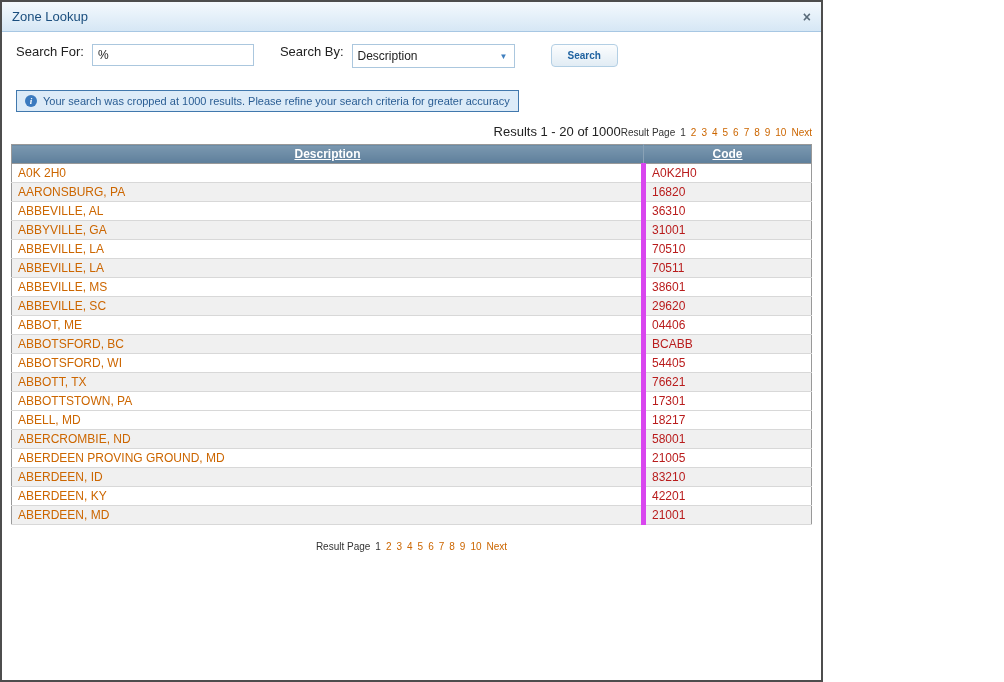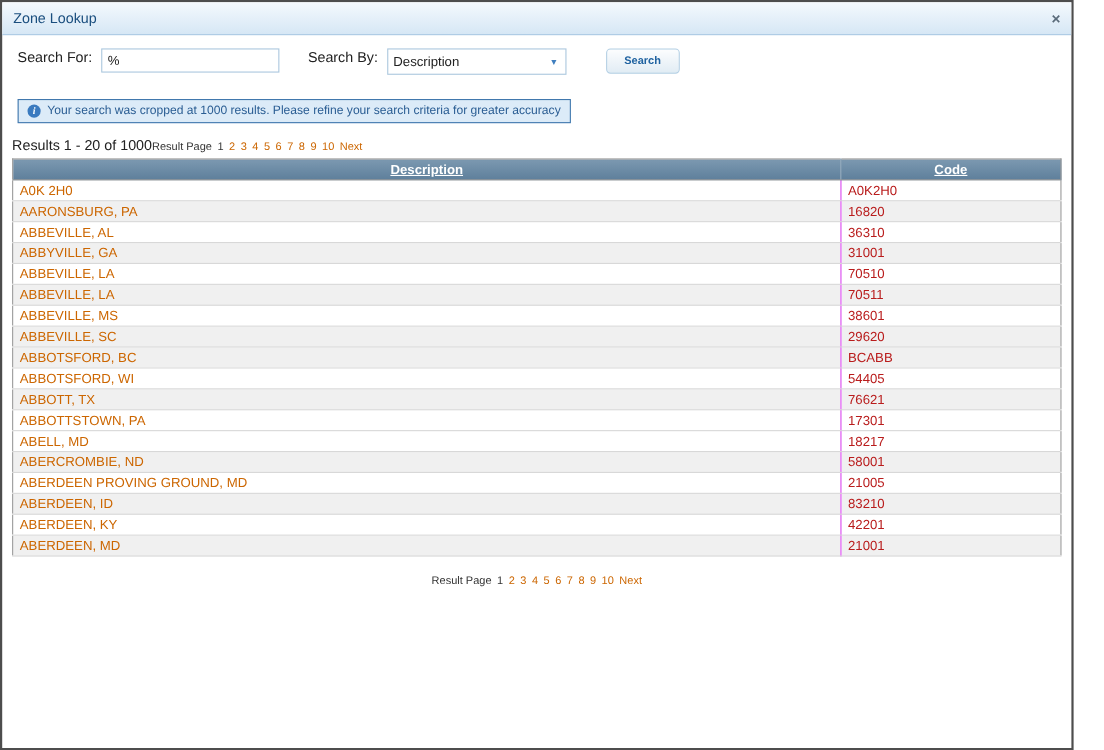--- a/index.html
+++ b/index.html
@@ -2,21 +2,21 @@
 <html><head>
 <meta charset="utf-8">
 <style>
   * { box-sizing: border-box; }
   body {
     margin: 0;
     background: #ffffff;
     font-family: "Liberation Sans", sans-serif;
   }
   .window {
-    width: 976px;
+    width: 823px;
     height: 682px;
     border: 2px solid #4d4d4d;
     background: #ffffff;
     position: relative;
     overflow: hidden;
   }
   
   .titlebar {
     height: 30px;
     background: linear-gradient(#f4f9fd, #d6e7f5);
@@ -110,21 +110,21 @@
     font-weight: bold;
     font-style: italic;
     font-family: "Liberation Serif", serif;
     display: inline-flex;
     align-items: center;
     justify-content: center;
   }
   
   .results-bar {
     display: flex;
-    justify-content: flex-start;
+    justify-content: flex-end;
     align-items: baseline;
     margin: 12px 9px 5px 9px;
     font-size: 13px;
     color: #222;
   }
   .pagination { font-size: 10px; color: #333; }
   .pagination .pages a,
   .pagination .pages span { margin-left: 5px; }
   .pagination a.page-link { color: #cc6600; text-decoration: none; cursor: pointer; }
   .pagination span.page-current { color: #333; }
@@ -150,21 +150,21 @@
   .zone-table th.desc-col { width: 79%; border-right: 1px solid #8aa2b6; }
   .zone-table th.code-col { width: 21%; }
   .zone-table td {
     font-size: 12px;
     height: 19px;
     padding: 1px 6px;
     border-bottom: 1px solid #d8d8d8;
     overflow: hidden;
     white-space: nowrap;
   }
-  .zone-table td.desc-cell { border-right: 1px solid #d946ef; }
+  .zone-table td.desc-cell { border-right: 5px solid #d946ef; }
   .zone-table td.desc-cell a { color: #cc6600; text-decoration: none; cursor: pointer; }
   .zone-table td.code-cell { color: #b91c1c; }
   .zone-table tbody tr.even { background: #f0f0f0; }
   .zone-table tbody tr.odd { background: #ffffff; }
   
   .bottom-pagination {
     text-align: center;
     margin-top: 13px;
     font-size: 13px;
     color: #333;
@@ -244,20 +244,24 @@
           <td class="code-cell">70511</td>
         </tr>
         <tr class="odd">
           <td class="desc-cell"><a>ABBEVILLE, MS</a></td>
           <td class="code-cell">38601</td>
         </tr>
         <tr class="even">
           <td class="desc-cell"><a>ABBEVILLE, SC</a></td>
           <td class="code-cell">29620</td>
         </tr>
+        <tr class="odd">
+          <td class="desc-cell"><a>ABBOT, ME</a></td>
+          <td class="code-cell">04406</td>
+        </tr>
         <tr class="even">
           <td class="desc-cell"><a>ABBOTSFORD, BC</a></td>
           <td class="code-cell">BCABB</td>
         </tr>
         <tr class="odd">
           <td class="desc-cell"><a>ABBOTSFORD, WI</a></td>
           <td class="code-cell">54405</td>
         </tr>
         <tr class="even">
           <td class="desc-cell"><a>ABBOTT, TX</a></td>

